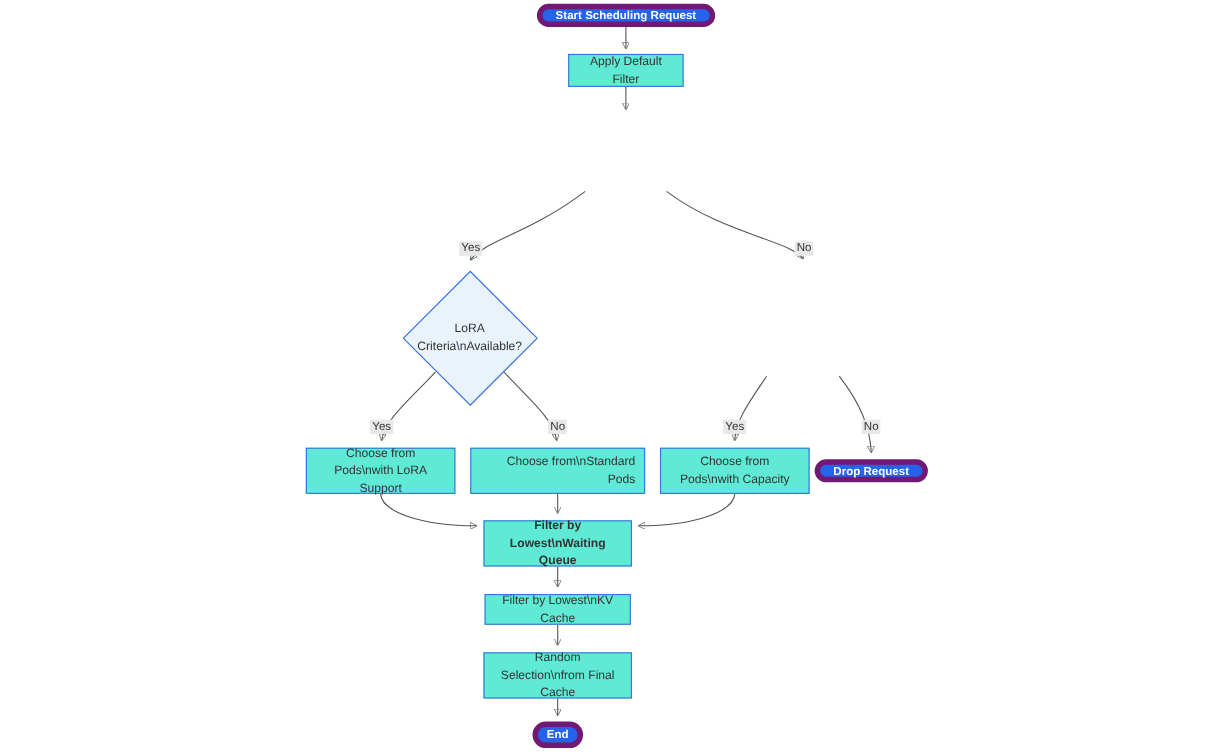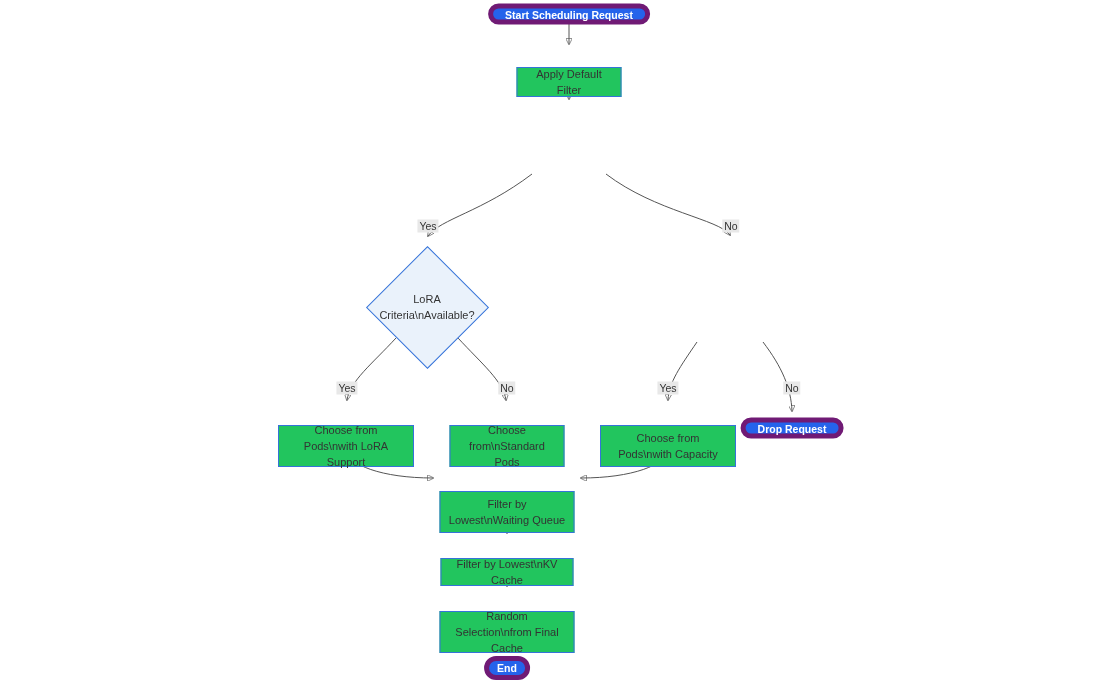--- a/index.html
+++ b/index.html
@@ -39,27 +39,26 @@
     height: 21px;
     border-radius: 11px;
     display: flex;
     align-items: center;
     justify-content: center;
     padding: 0 12px;
     white-space: nowrap;
   }
   .pill.small { padding: 0 8px; height: 24px; border-radius: 12px; }
   .rect {
-    background: #22c55e;
+    background: #5eead4;
     border: 1.5px solid #3573d9;
     display: flex;
     align-items: center;
     justify-content: center;
     padding: 10px 8px;
-    margin-top: 18px;
   }
   .diamond {
     display: flex;
     align-items: center;
     justify-content: center;
   }
   .diamond .shape {
     position: absolute;
     background: #eaf2fb;
     border: 1.5px solid #3573d9;
@@ -114,27 +113,27 @@
 
 
   <div class="node diamond" style="left:427px; top:307px; width:122px; height:122px;">
     <div class="shape" style="width:85px; height:85px;"></div>
     <div class="dlabel">LoRA Criteria\nAvailable?</div>
   </div>
 
 
   <div class="node rect" style="left:346px; top:428px; width:136px; height:42px;">Choose from Pods\nwith LoRA Support</div>
 
-  <div class="node rect" style="left:507px; top:428px; width:115px; height:42px;">Choose from\nStandard Pods</div>
+  <div class="node rect" style="left:507px; top:428px; width:159px; height:42px;text-align:right;">Choose from\nStandard Pods</div>
 
   <div class="node rect" style="left:668px; top:428px; width:136px; height:42px;">Choose from Pods\nwith Capacity</div>
 
   <div class="node pill" style="left:792px; top:428px;">Drop Request</div>
 
-  <div class="node rect" style="left:507px; top:494px; width:135px; height:42px;">Filter by Lowest\nWaiting Queue</div>
+  <div class="node rect" style="left:507px; top:494px; width:135px; height:42px;font-weight:bold;">Filter by Lowest\nWaiting Queue</div>
 
   <div class="node rect" style="left:507px; top:554px; width:133px; height:28px;">Filter by Lowest\nKV Cache</div>
 
   <div class="node rect" style="left:507px; top:614px; width:135px; height:42px;">Random Selection\nfrom Final Cache</div>
 
   <div class="node pill small" style="left:507px; top:668px;">End</div>
 
   <div class="edge-label" style="left:428px; top:226px;">Yes</div>
   <div class="edge-label" style="left:731px; top:226px;">No</div>
   <div class="edge-label" style="left:347px; top:388px;">Yes</div>

